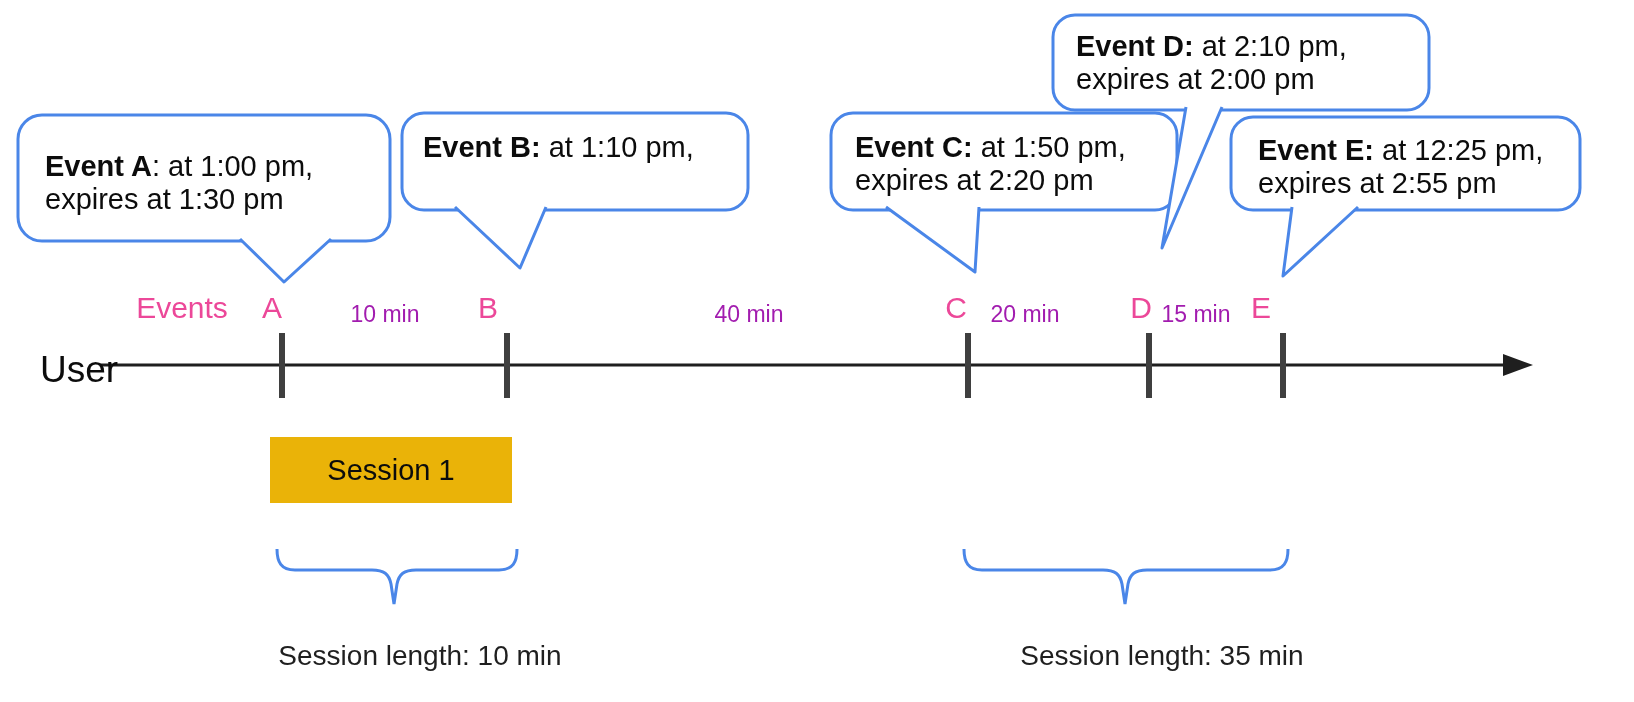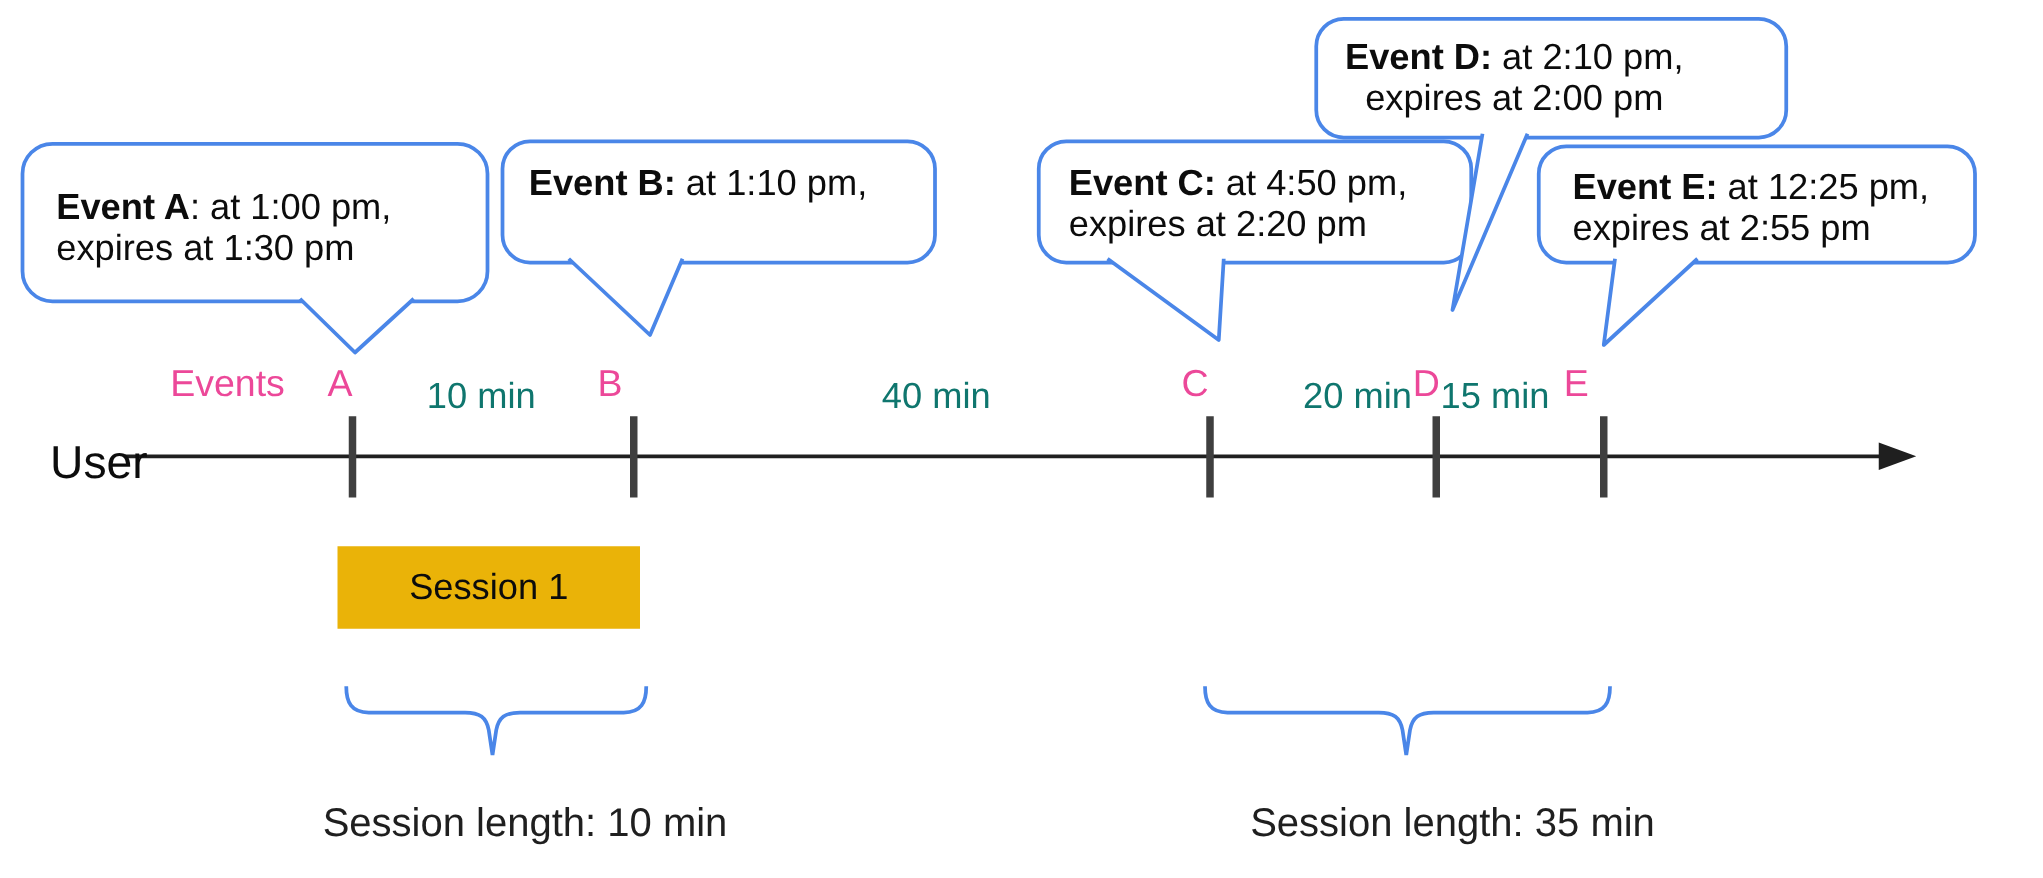--- a/index.html
+++ b/index.html
@@ -4,27 +4,27 @@
 <style>
   html,body{margin:0;padding:0;background:#fff;}
   .canvas{
     position:relative;width:1634px;height:702px;background:#ffffff;
     font-family:"Liberation Sans", sans-serif;color:#111;overflow:hidden;
   }
   .svg-layer{position:absolute;left:0;top:0;}
   .bubble-text{position:absolute;font-size:29px;line-height:33px;color:#0c0c0c;white-space:nowrap;}
   .bubble-text b{font-weight:bold;}
   .row-label{position:absolute;font-size:30px;color:#ec4899;transform:translateX(-50%);white-space:nowrap;}
-  .interval-label{position:absolute;font-size:29px;color:#0f766e;transform:translateX(-50%);white-space:nowrap;}
+  .interval-label{position:absolute;font-size:23px;color:#a21caf;transform:translateX(-50%);white-space:nowrap;}
   .user-label{position:absolute;font-size:37px;color:#0c0c0c;white-space:nowrap;}
   .session-bar{
     position:absolute;background:#eab308;display:flex;align-items:center;justify-content:center;
     font-size:29px;color:#0c0c0c;
   }
-  .length-label{position:absolute;font-size:32px;color:#1f1f1f;transform:translateX(-50%);white-space:nowrap;}
+  .length-label{position:absolute;font-size:28px;color:#1f1f1f;transform:translateX(-50%);white-space:nowrap;}
 </style>
 </head>
 <body>
 
 <div class="canvas">
 
   <svg class="svg-layer" width="1634" height="702" viewBox="0 0 1634 702">
 
     <line x1="100" y1="365" x2="1512" y2="365" stroke="#1f1f1f" stroke-width="3"></line>
     <polygon points="1533,365 1503,354 1503,376" fill="#1f1f1f"></polygon>
@@ -52,42 +52,42 @@
   </svg>
 
   <div class="bubble-text" style="left:45px;top:150px;">
     <div><b>Event A</b><span>: at 1:00 pm,</span></div>
     <div>expires at 1:30 pm</div>
   </div>
   <div class="bubble-text" style="left:423px;top:131px;">
     <div><b>Event B:</b><span> at 1:10 pm,</span></div>
   </div>
   <div class="bubble-text" style="left:855px;top:131px;">
-    <div><b>Event C:</b><span> at 4:50 pm,</span></div>
+    <div><b>Event C:</b><span> at 1:50 pm,</span></div>
     <div>expires at 2:20 pm</div>
   </div>
-  <div class="bubble-text" style="left:1076px;top:30px;text-align:center;">
+  <div class="bubble-text" style="left:1076px;top:30px;">
     <div><b>Event D:</b><span> at 2:10 pm,</span></div>
     <div>expires at 2:00 pm</div>
   </div>
   <div class="bubble-text" style="left:1258px;top:134px;">
     <div><b>Event E:</b><span> at 12:25 pm,</span></div>
     <div>expires at 2:55 pm</div>
   </div>
 
   <div class="row-label" style="left:182px;top:291px;">Events</div>
   <div class="row-label" style="left:272px;top:291px;">A</div>
   <div class="row-label" style="left:488px;top:291px;">B</div>
   <div class="row-label" style="left:956px;top:291px;">C</div>
   <div class="row-label" style="left:1141px;top:291px;">D</div>
   <div class="row-label" style="left:1261px;top:291px;">E</div>
 
   <div class="interval-label" style="left:385px;top:301px;">10 min</div>
   <div class="interval-label" style="left:749px;top:301px;">40 min</div>
-  <div class="interval-label" style="left:1086px;top:301px;">20 min</div>
+  <div class="interval-label" style="left:1025px;top:301px;">20 min</div>
   <div class="interval-label" style="left:1196px;top:301px;">15 min</div>
 
   <div class="user-label" style="left:40px;top:349px;">User</div>
 
   <div class="session-bar" style="left:270px;top:437px;width:242px;height:66px;">
     <span>Session 1</span>
   </div>
 
   <div class="length-label" style="left:420px;top:640px;">Session length: 10 min</div>
   <div class="length-label" style="left:1162px;top:640px;">Session length: 35 min</div>

